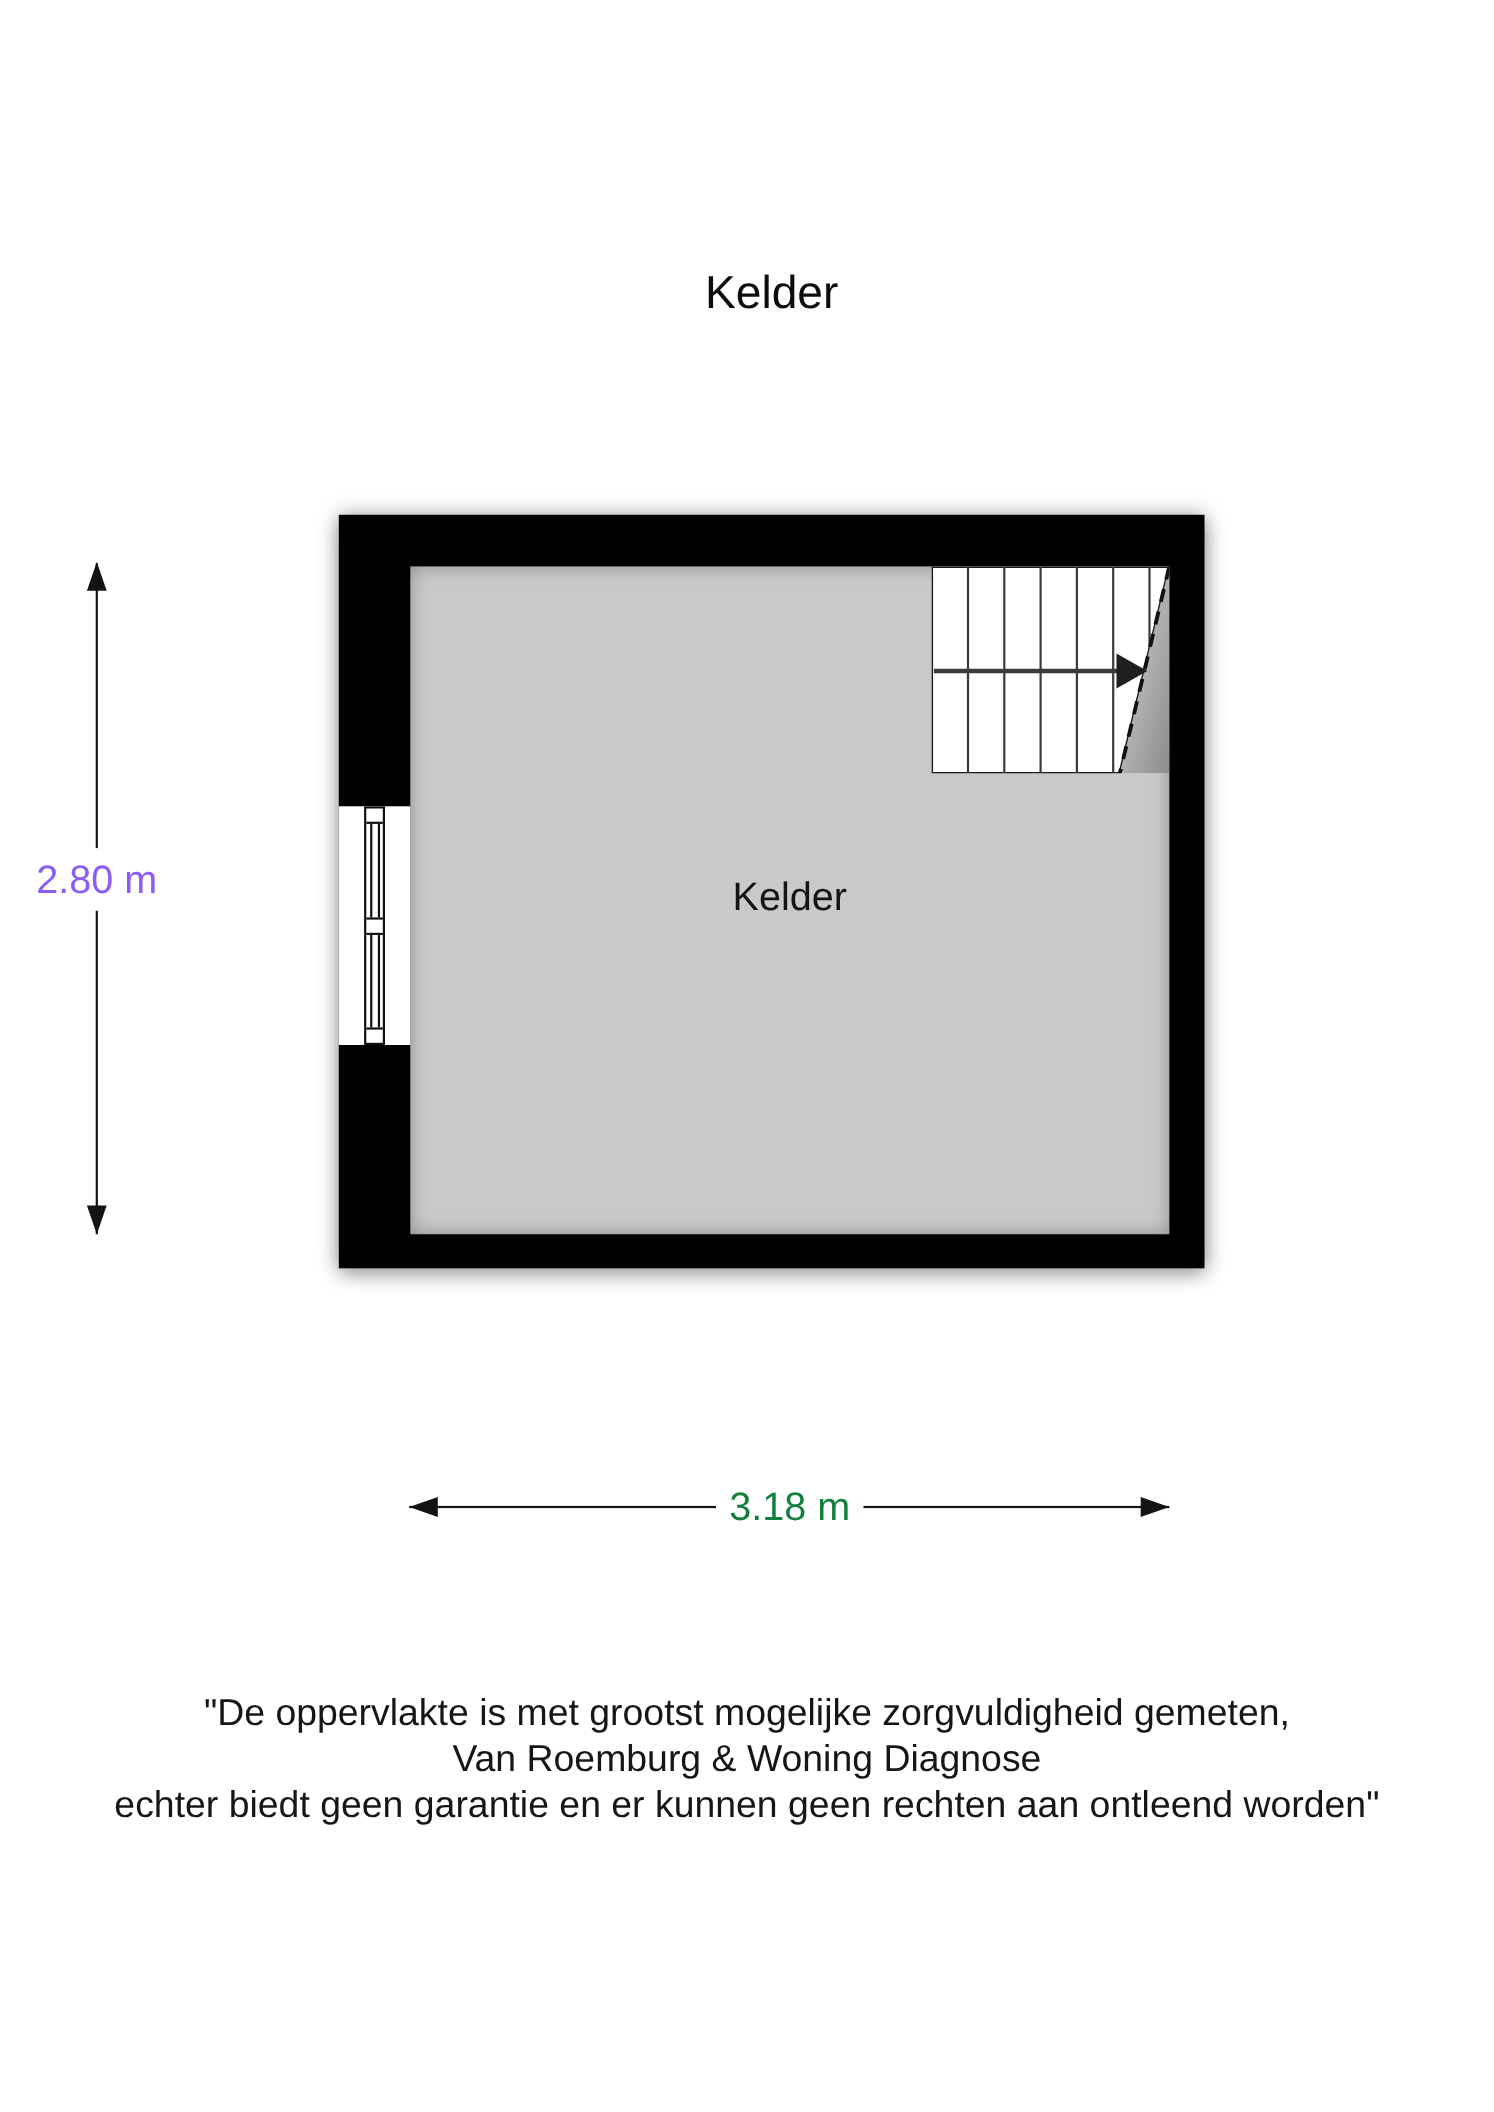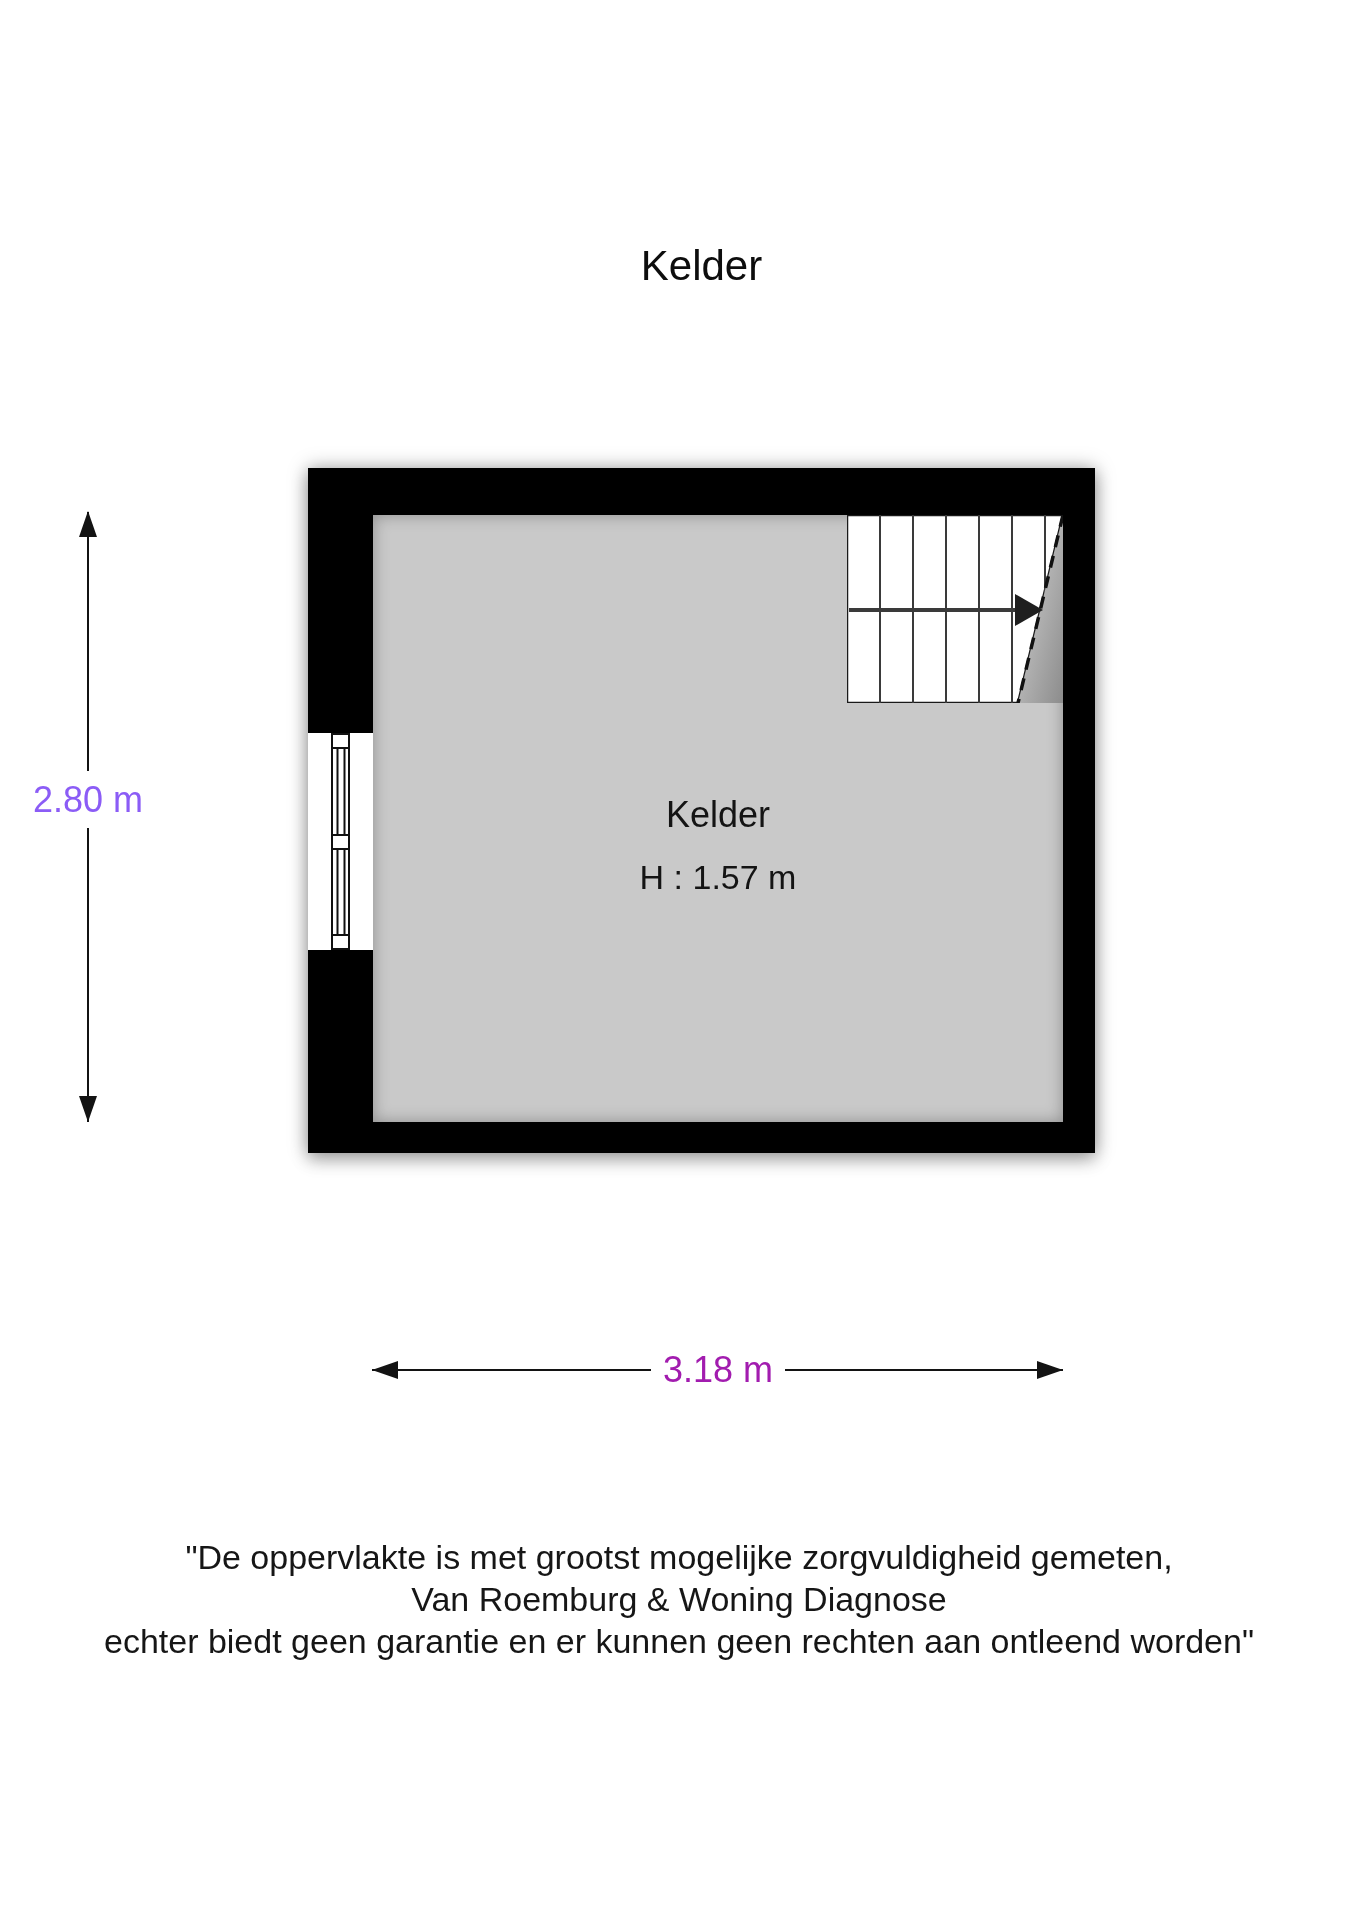--- a/index.html
+++ b/index.html
@@ -104,21 +104,21 @@
     border-top:9px solid transparent; border-bottom:9px solid transparent;
     border-right:26px solid #131313;
   }
   .dimh-arrow-right{
     left:1037px; top:1361px; width:0; height:0;
     border-top:9px solid transparent; border-bottom:9px solid transparent;
     border-left:26px solid #131313;
   }
   .dimh-label{
     left:618px; top:1350px; width:200px;
-    text-align:center; font-size:36px; line-height:40px; color:#a21caf;
+    text-align:center; font-size:36px; line-height:40px; color:#15803d;
   }
   .dimh-label span{background:#fff; padding:2px 12px;}
 
   
   .disclaimer{
     left:0; top:1536px; width:1358px;
     text-align:center;
     font-size:34px; line-height:42px;
     color:#161616;
   }
@@ -176,21 +176,20 @@
         <div class="win-mid"></div>
         <div class="win-pane">
           <div class="win-glass"></div>
         </div>
         <div class="win-cap-bottom"></div>
       </div>
     </div>
   </div>
 
   <div class="abs room-label">Kelder</div>
-  <div class="abs room-height">H : 1.57 m</div>
 
   <div class="abs dimv-line"></div>
   <div class="abs dimv-arrow-up"></div>
   <div class="abs dimv-arrow-down"></div>
   <div class="abs dimv-label">
     <span>2.80 m</span>
   </div>
 
   <div class="abs dimh-line"></div>
   <div class="abs dimh-arrow-left"></div>

